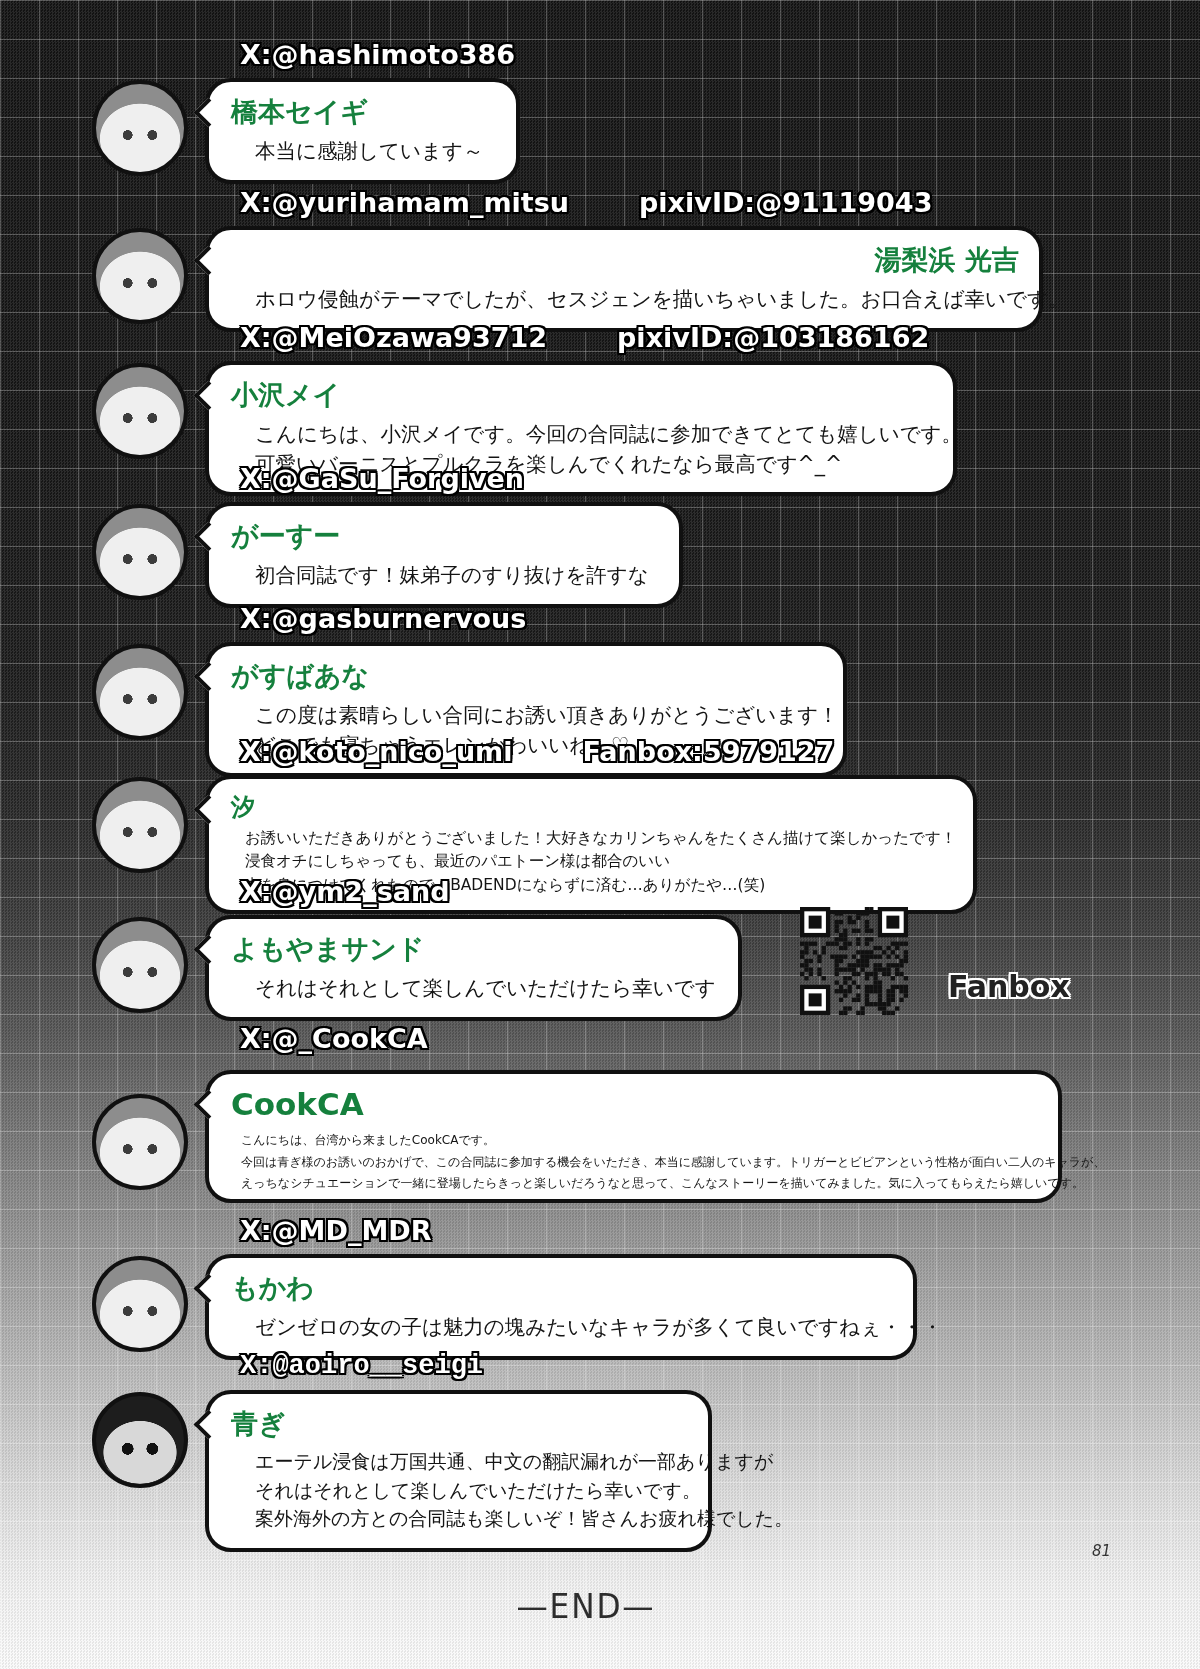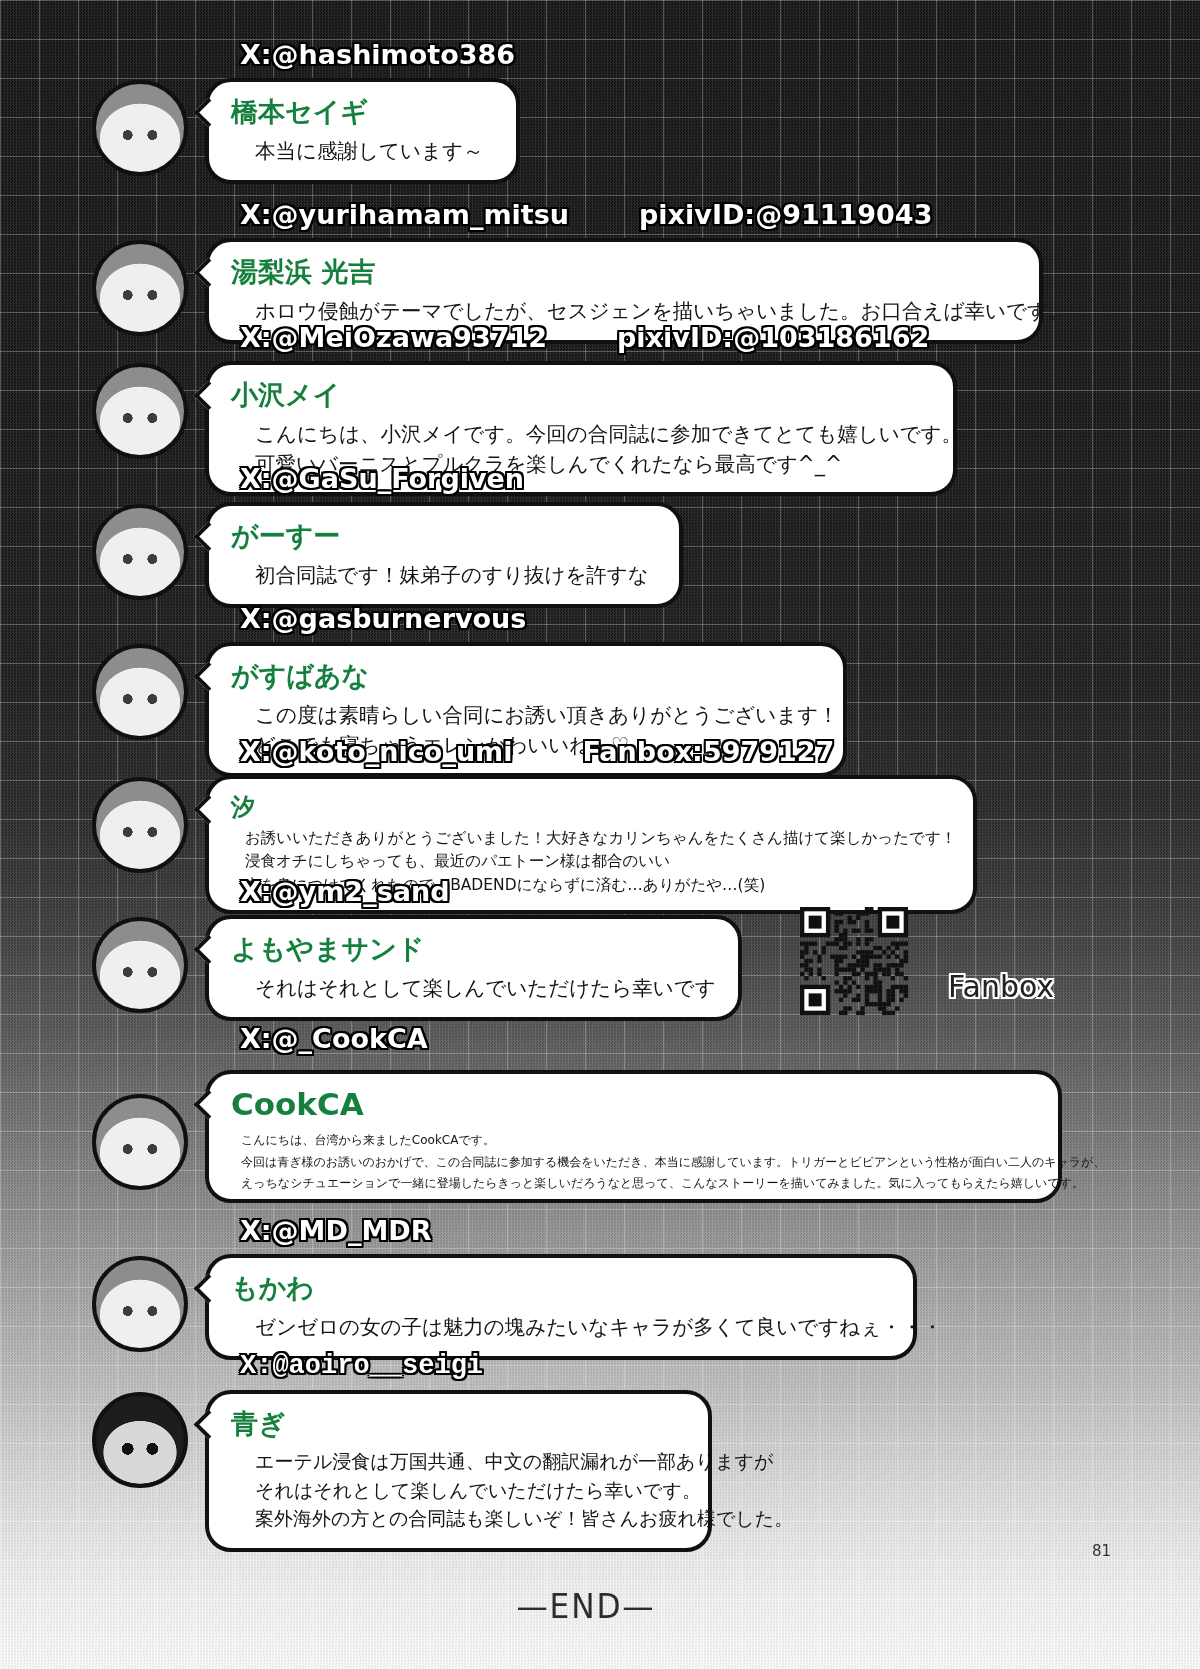--- a/index.html
+++ b/index.html
@@ -56,51 +56,51 @@
   }
   .bubble::before{ 
     content:'';position:absolute;left:-11px;top:20px;width:17px;height:17px;
     background:#fff;transform:rotate(45deg);
     border-left:4px solid #101010;border-bottom:4px solid #101010;
   }
   .name{font-weight:bold;font-size:27px;color:#15803d;margin:2px 0 7px 2px;white-space:nowrap;}
   .line{font-size:20.5px;line-height:1.45;color:#141414;margin-left:26px;white-space:nowrap;}
   
   .e1{top:40px;}  .e1 .bubble{width:315px;}
-  .e2{top:200px;} .e2 .bubble{width:838px;}
+  .e2{top:188px;text-align:right;} .e2 .bubble{width:838px;}
   .e3{top:323px;} .e3 .bubble{width:752px;}
   .e4{top:464px;} .e4 .bubble{width:478px;}
   .e5{top:604px;} .e5 .bubble{width:642px;}
   .e6{top:737px;} .e6 .bubble{width:772px;}
   .e6 .name{font-size:24px;margin-bottom:4px;}
   .e6 .line{font-size:15.5px;line-height:1.5;margin-left:16px;}
   .e7{top:877px;} .e7 .bubble{width:537px;}
   .e8{top:1024px;} .e8 .bubble{width:857px;padding-bottom:4px;margin-top:8px;}
   .e8 .name{font-size:31px;margin-bottom:8px;}
   .e8 .line{font-size:12px;line-height:1.8;margin-left:12px;}
   .e8 .avatar{top:24px;}
   .e9{top:1216px;} .e9 .bubble{width:712px;}
   .e10{top:1352px;font-family:Liberation Mono, monospace;} .e10 .bubble{width:507px;}
   .e10 .line{font-size:19px;line-height:1.5;}
   
   .qr-block{position:absolute;left:800px;top:30px;width:260px;height:120px;}
   .qr-block svg{width:108px;height:108px;display:block;}
   .fanbox-label{
     position:absolute;left:116px;top:62px;
-    font-size:30px;font-weight:normal;color:#222;white-space:nowrap;
+    font-size:30px;font-weight:bold;color:#222;white-space:nowrap;
     text-shadow:-2px -2px 0 #fff,2px -2px 0 #fff,-2px 2px 0 #fff,2px 2px 0 #fff,
                  0 -2px 0 #fff,0 2px 0 #fff,-2px 0 0 #fff,2px 0 0 #fff;
     padding-left:32px;
   }
   .end-label{
     position:absolute;top:1586px;left:0;width:1172px;text-align:center;
     font-size:34px;color:#2d2d2d;letter-spacing:2px;
     transform:scaleX(0.92);transform-origin:center;
   }
-  .page-number{position:absolute;left:1092px;top:1542px;font-size:15px;color:#333;}
+  .page-number{position:absolute;left:1092px;top:1542px;font-size:15px;color:#333;font-style:italic;}
 </style>
 </head>
 <body>
 
 <div class="page">
 
   <div class="entry e1">
     <div class="handles">
       <span class="handle">X:@hashimoto386</span>
     </div>

